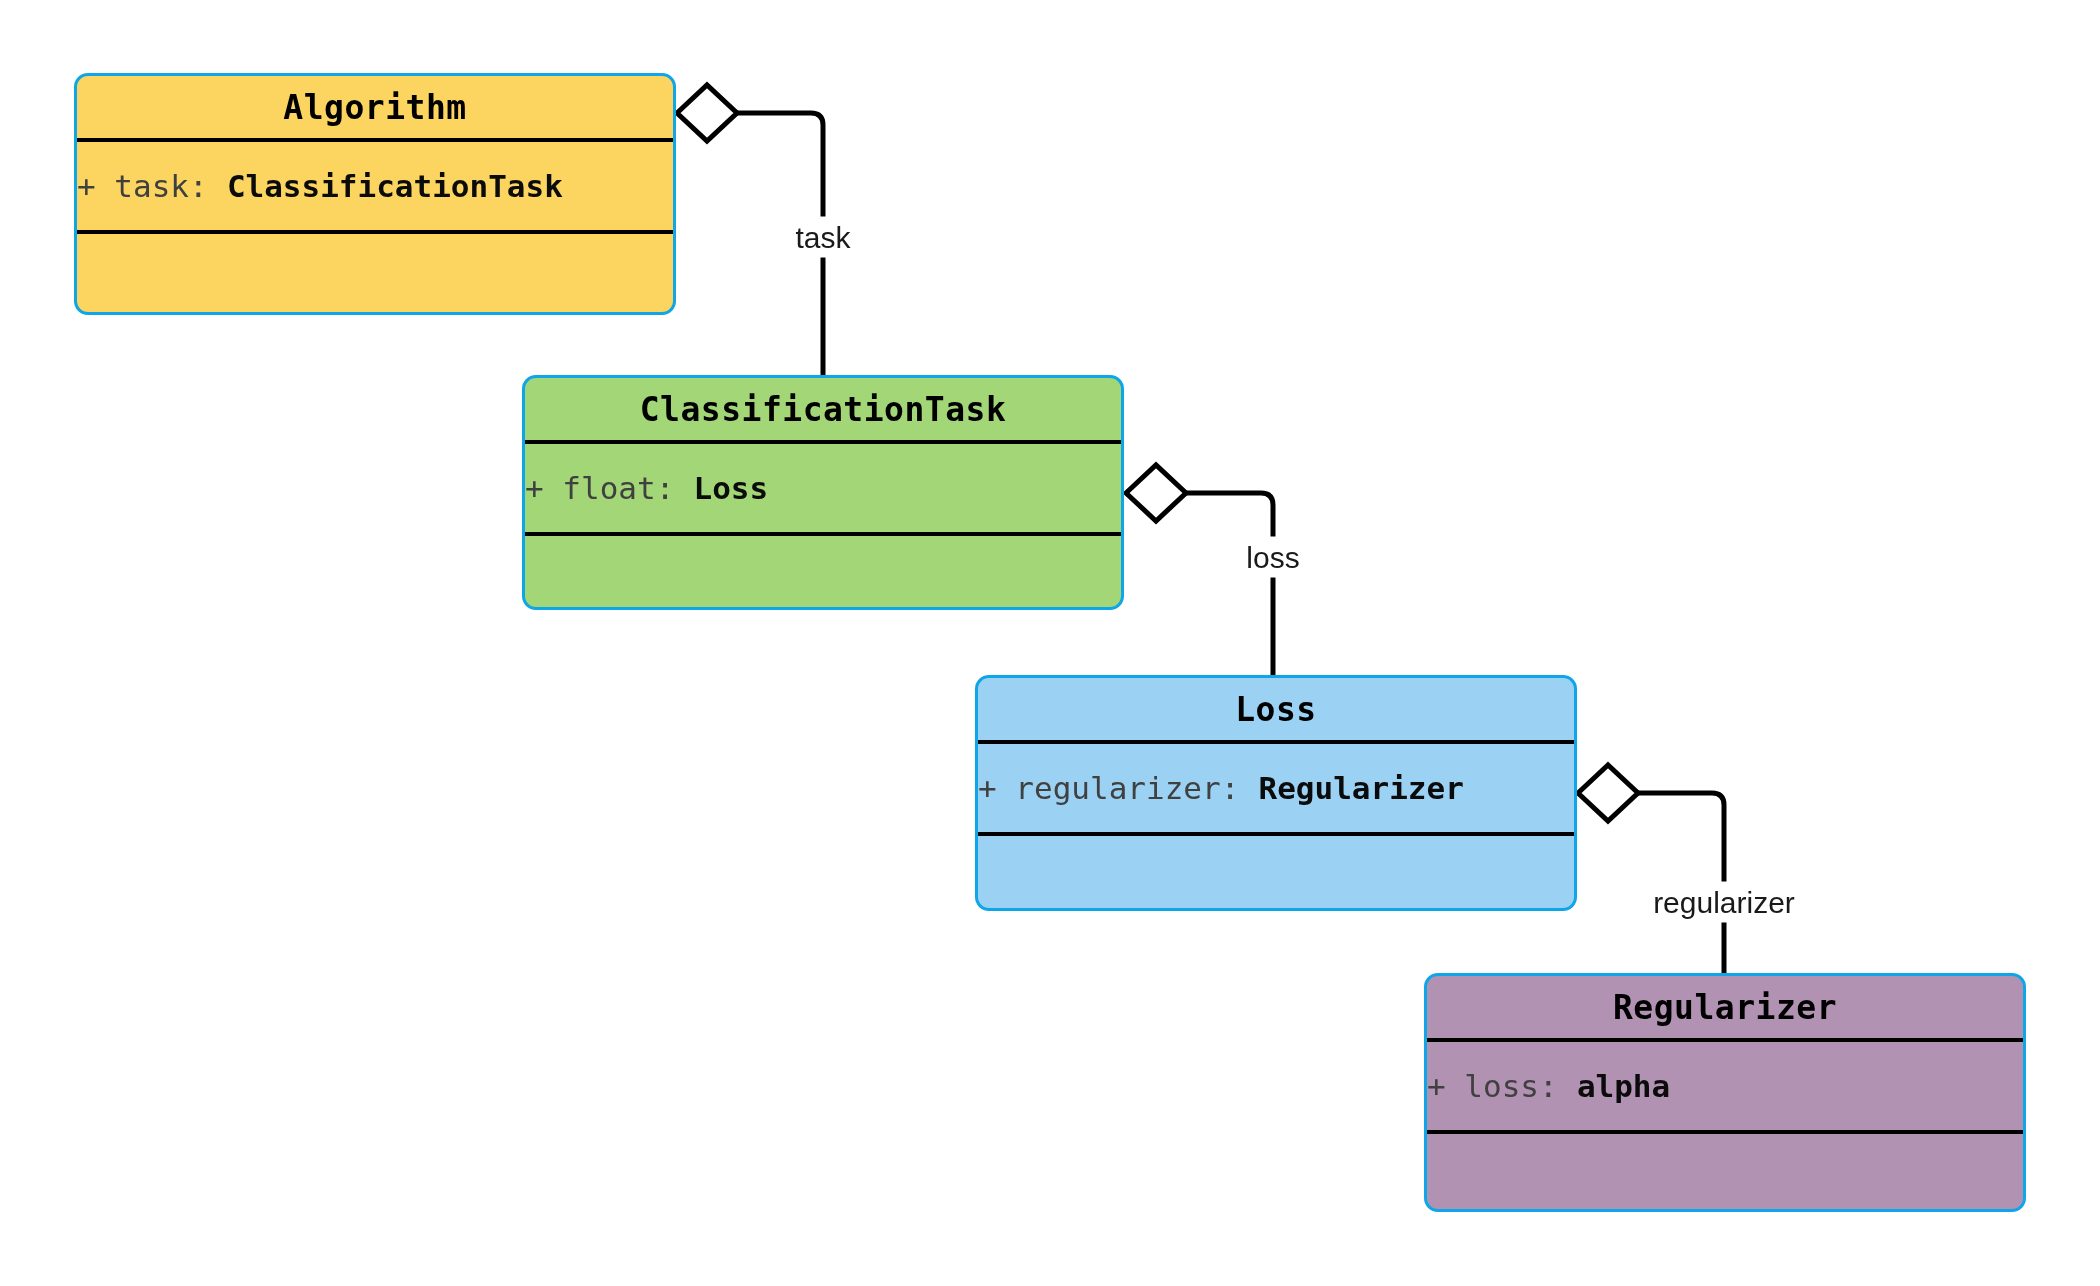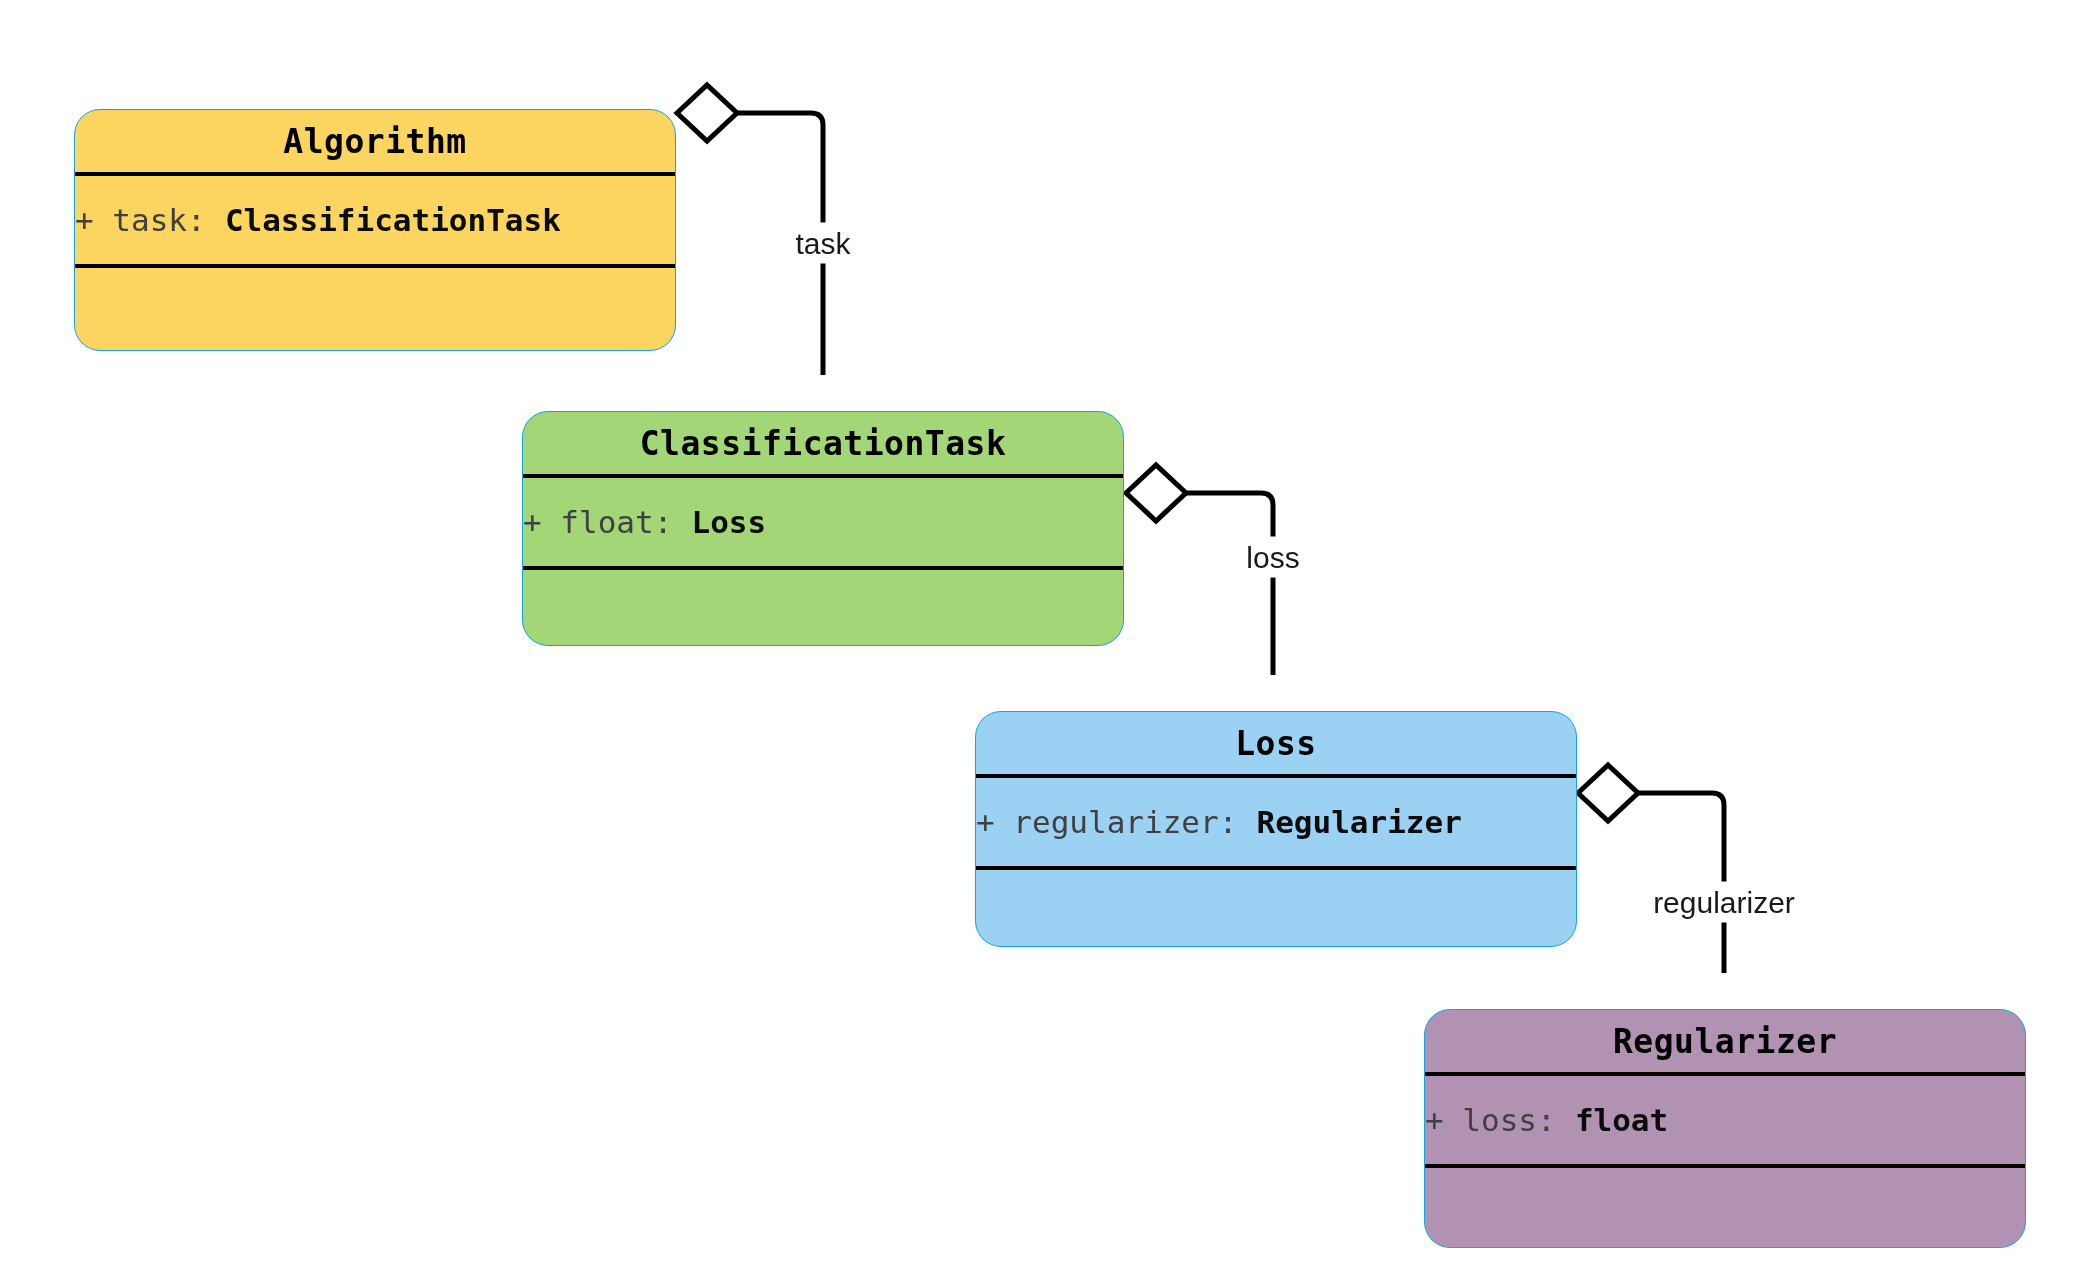--- a/index.html
+++ b/index.html
@@ -12,26 +12,25 @@
     width: 2100px;
     height: 1286px;
     background: #ffffff;
     font-family: "DejaVu Sans Mono", "Liberation Mono", monospace;
     overflow: hidden;
   }
   
   .uml-class {
     position: absolute;
     box-sizing: border-box;
-    border: 1px solid #0ea5e9;
-    border-radius: 26px;
+    border: 3px solid #0ea5e9;
+    border-radius: 14px;
     display: flex;
     flex-direction: column;
     color: #000000;
-    margin-top: 36px;
   }
   .compartment { box-sizing: border-box; }
   .compartment.title {
     height: 62px;
     display: flex;
     align-items: center;
     justify-content: center;
     font-weight: bold;
     font-size: 33px;
     letter-spacing: 0.5px;
@@ -129,22 +128,22 @@
       <span class="attr-name">+ regularizer:</span>
       <span class="attr-type">Regularizer</span>
     </div>
     <div class="compartment methods"></div>
   </div>
 
   <div class="uml-class" style="left: 1424px; top: 973px; width: 602px; height: 239px; background-color: rgb(178, 146, 179);">
     <div class="compartment title">Regularizer</div>
     <div class="compartment attrs">
       <span class="attr-name">+ loss:</span>
-      <span class="attr-type">float</span>
+      <span class="attr-type">alpha</span>
     </div>
     <div class="compartment methods"></div>
   </div>
 
-  <div class="edge-label" style="left:823px; top:243px;">task</div>
+  <div class="edge-label" style="left:823px; top:237px;">task</div>
   <div class="edge-label" style="left:1273px; top:557px;">loss</div>
   <div class="edge-label" style="left:1724px; top:902px;">regularizer</div>
 
 </div>
 
 </body></html>

